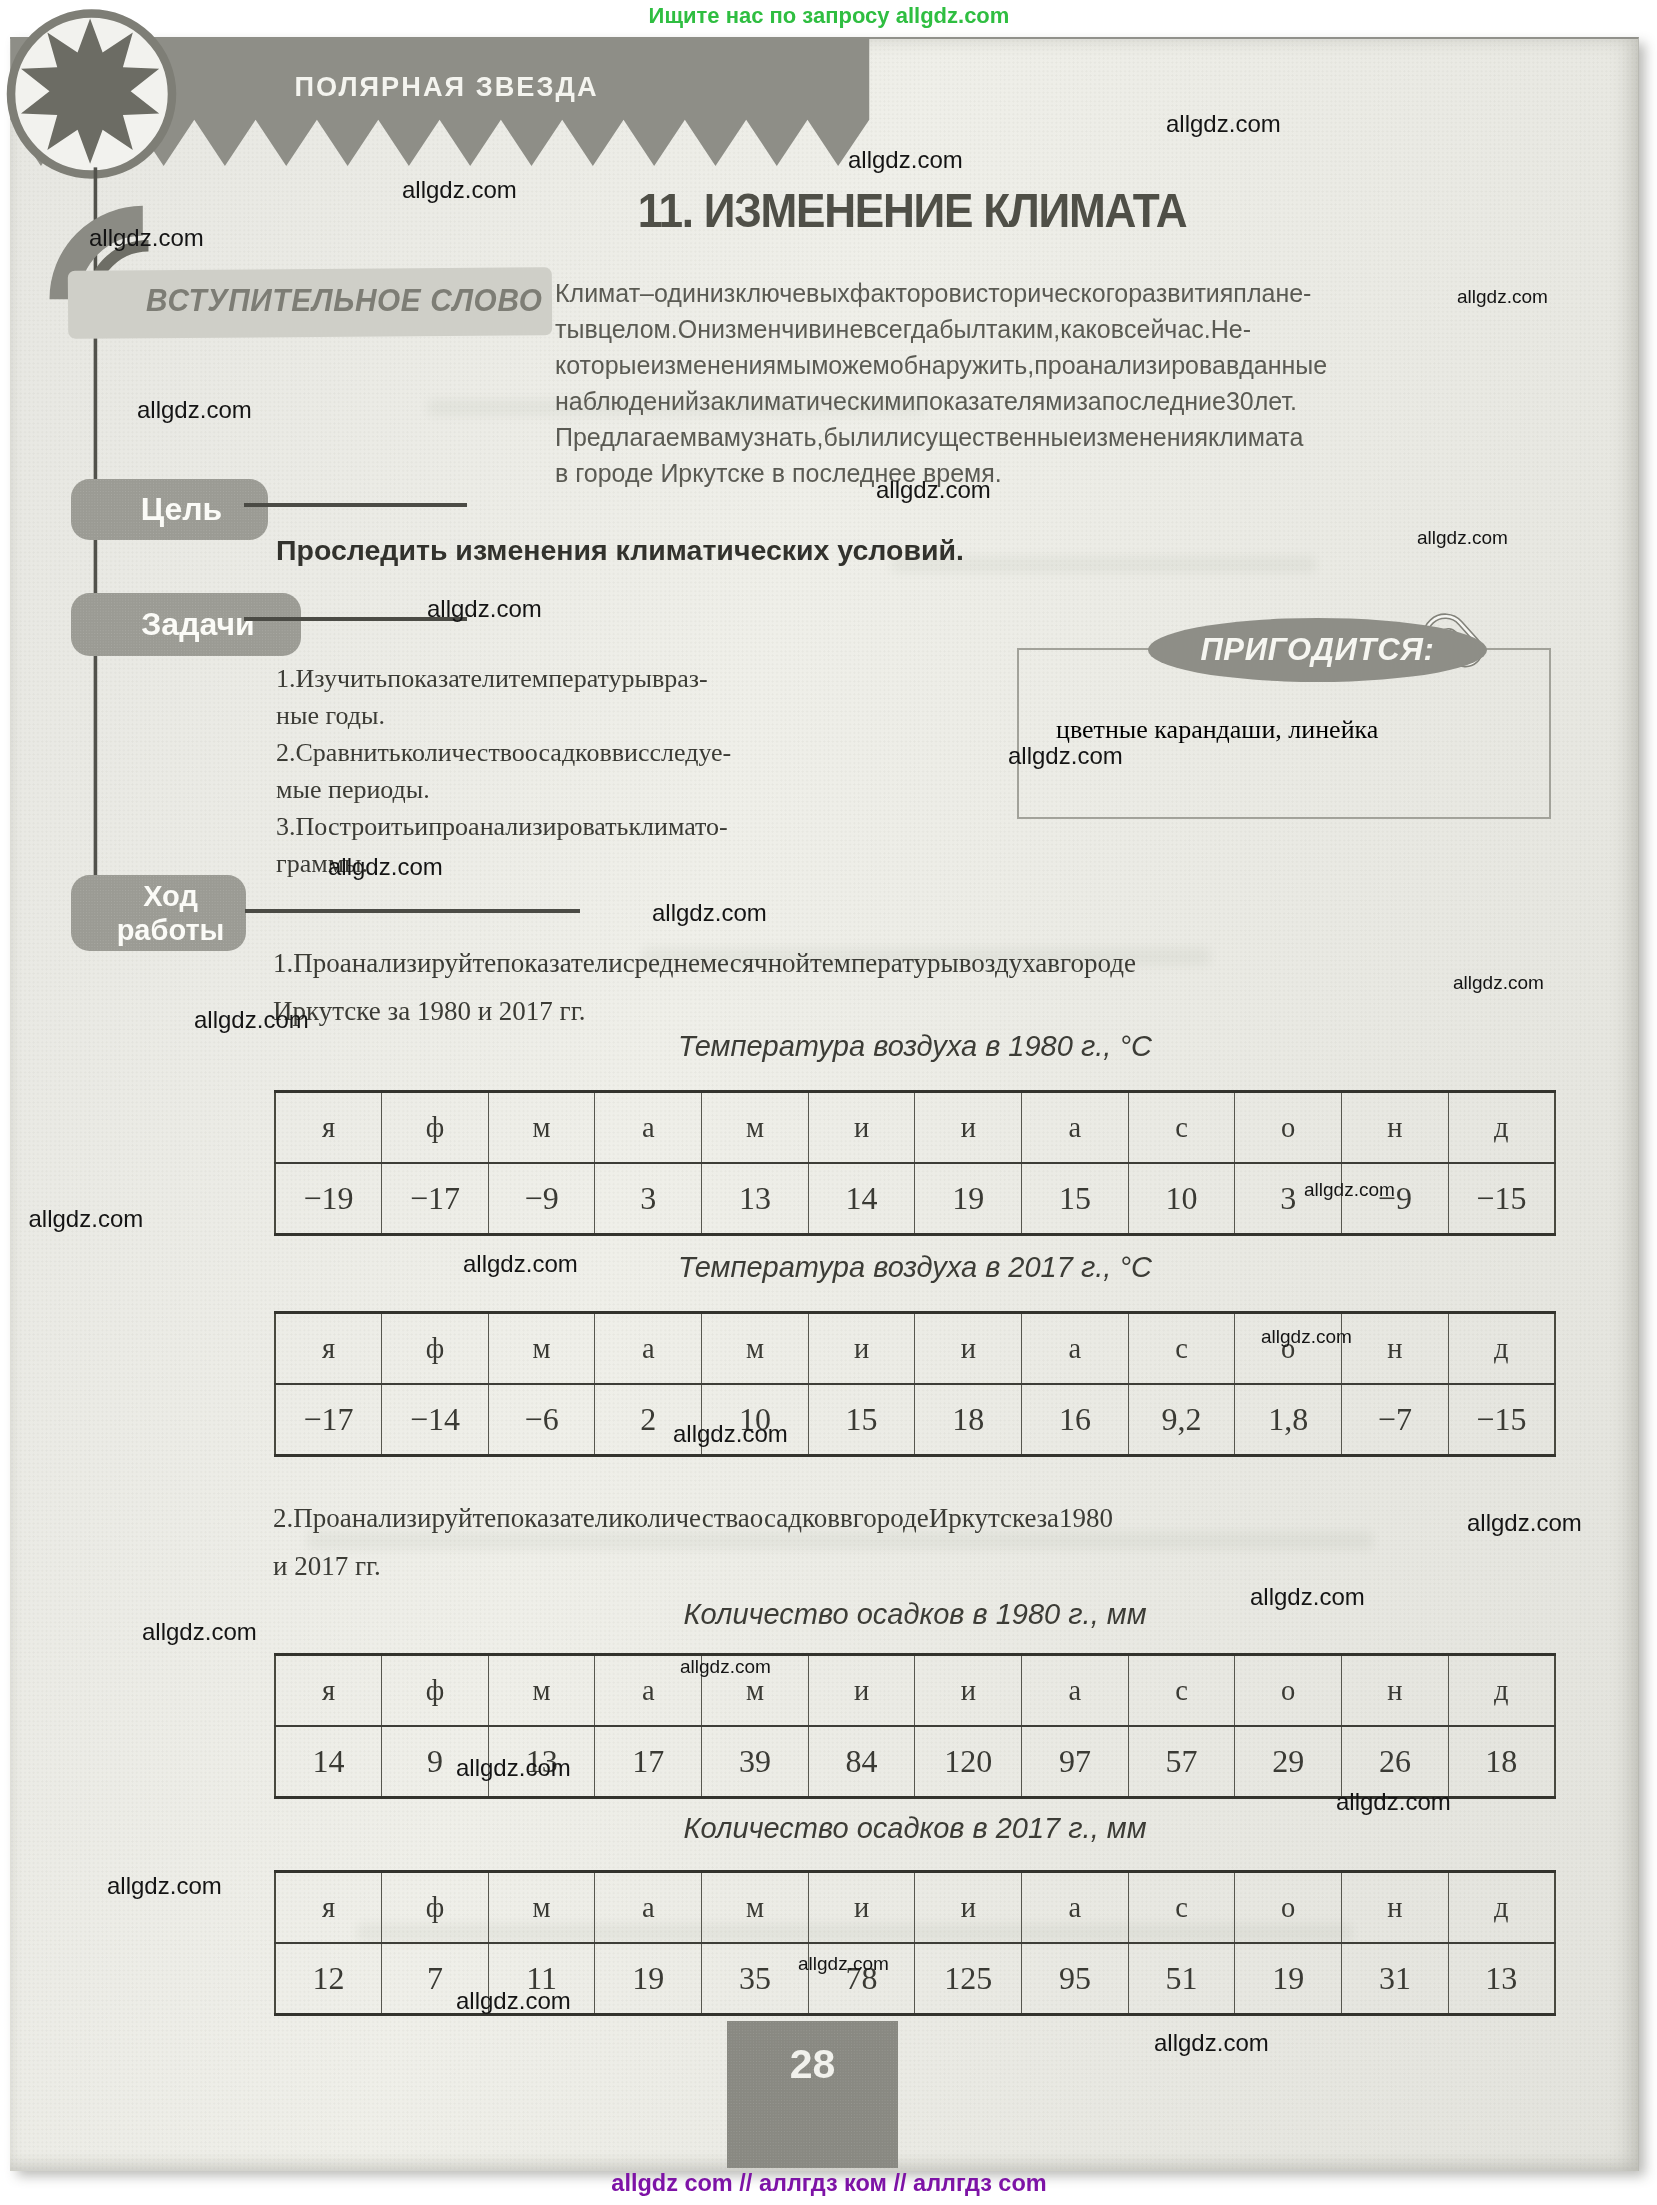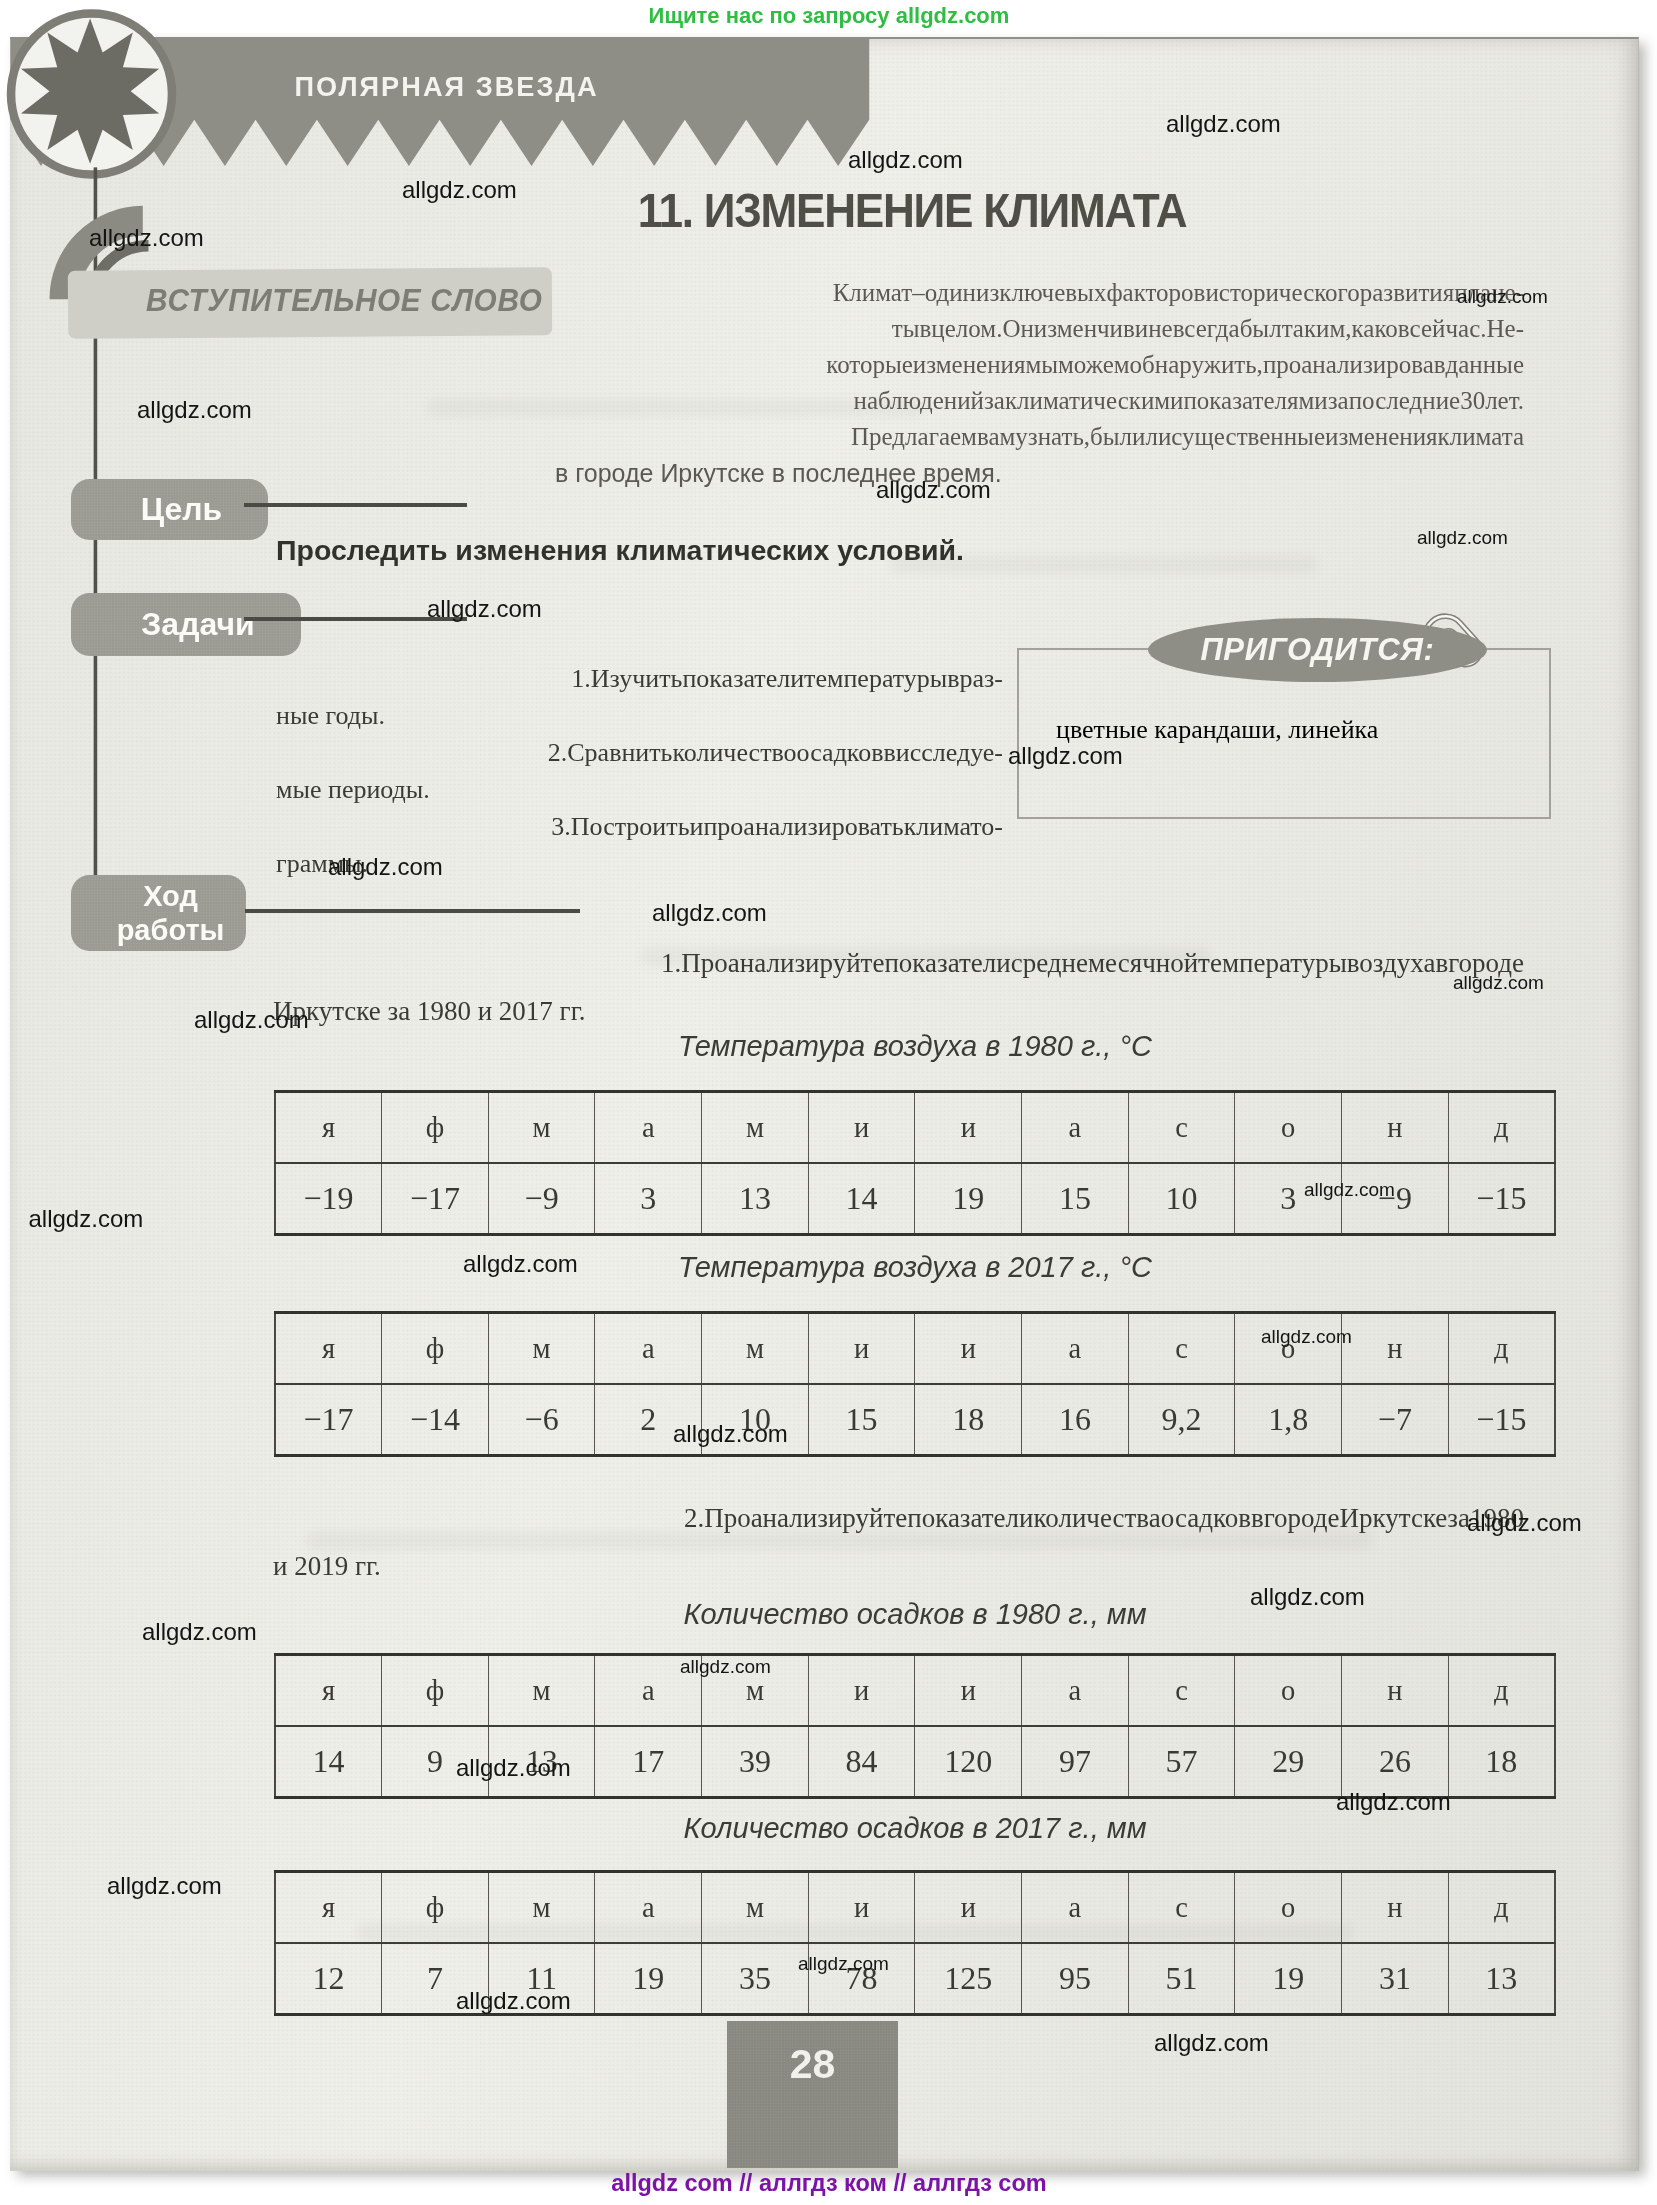--- a/index.html
+++ b/index.html
@@ -42,21 +42,21 @@
   .ln-goal{left:244px;top:503px;width:223px;}
   .ln-tasks{left:244px;top:617px;width:223px;}
   .ln-steps{left:245px;top:909px;width:335px;}
 
   .goal-text{position:absolute;left:276px;top:534px;width:734px;font-size:28.5px;font-weight:700;color:#32322d;z-index:3;}
 
   .sertext{font-family:"Liberation Serif",serif;color:#3b3b35;z-index:3;position:absolute;}
   .tasks{left:276px;top:660px;width:727px;font-size:26px;line-height:37px;}
   .step1{left:273px;top:939px;width:1251px;font-size:27px;line-height:48px;}
   .step2{left:273px;top:1494px;width:1251px;font-size:27px;line-height:48px;}
-  .jl{display:flex;justify-content:flex-end;font-family:Liberation Serif, serif;}
+  .jl{display:flex;justify-content:flex-start;}
 
   .useful-box{position:absolute;left:1017px;top:648px;width:530px;height:167px;border:2.1px solid #a2a29a;z-index:2;}
   .useful-ellipse{position:absolute;left:1148px;top:618px;width:339px;height:64px;border-radius:50%;
     background:#8e8e87;color:#f6f6f1;font-size:31px;font-weight:700;font-style:italic;text-align:center;line-height:63px;z-index:3;letter-spacing:0.7px;}
   .useful-items{position:absolute;left:1056px;top:715px;font-family:"Liberation Serif",serif;font-size:26px;color:#000000;z-index:3;}
 
   .caption{position:absolute;left:274px;width:1282px;text-align:center;font-family:Liberation Sans, sans-serif;
     font-style:italic;font-size:29px;color:#3c3c36;z-index:3;}
   .c1{top:1030px;} .c2{top:1251px;} .c3{top:1598px;} .c4{top:1812px;}
 
@@ -232,21 +232,21 @@
       <span>Проанализируйте</span>
       <span>показатели</span>
       <span>количества</span>
       <span>осадков</span>
       <span>в</span>
       <span>городе</span>
       <span>Иркутске</span>
       <span>за</span>
       <span>1980</span>
     </div>
-    <div>и 2019 гг.</div>
+    <div>и 2017 гг.</div>
   </div>
 
 <div class="caption c1">Температура воздуха в 1980 г., °С</div>
 <div class="tblwrap t1">
     <table>
       <tbody>
         <tr>
           <td class="hd">я</td>
           <td class="hd">ф</td>
           <td class="hd">м</td>

